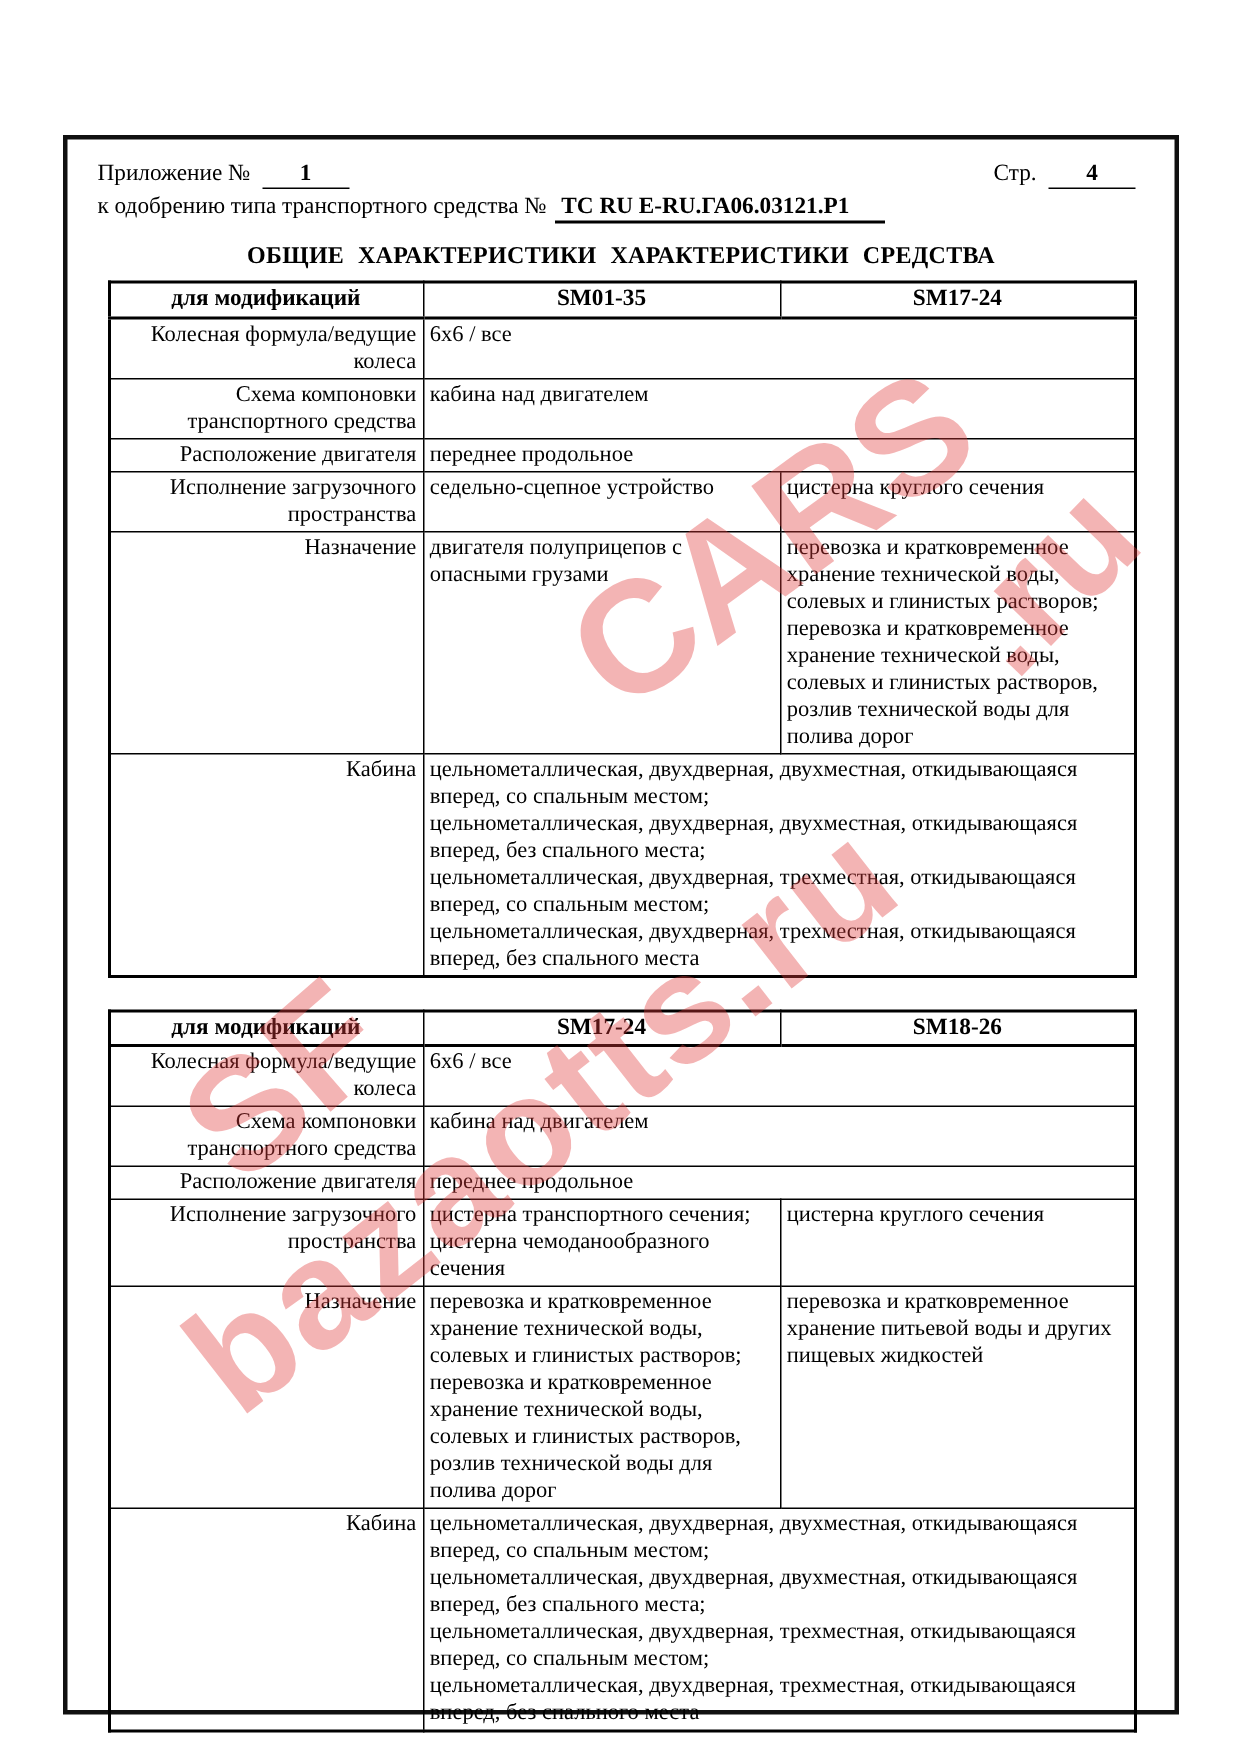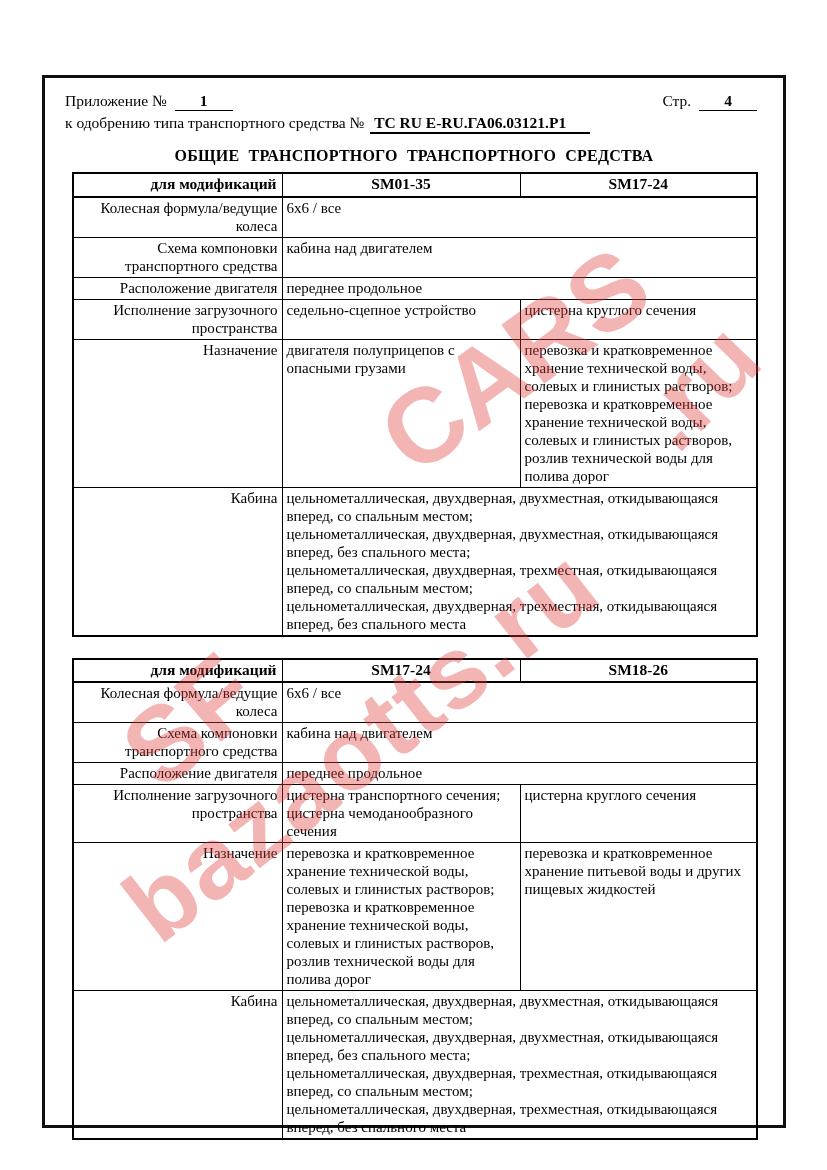--- a/index.html
+++ b/index.html
@@ -1,21 +1,21 @@
 <!DOCTYPE html>
 <html><head>
 <meta charset="utf-8">
 <style>
   html,body{margin:0;padding:0;}
   body{
     width:827px;height:1170px;position:relative;background:#ffffff;
     font-family:"Liberation Serif", serif;color:#000;overflow:hidden;
   }
   .frame{
-    position:absolute;left:42px;top:75px;width:744px;height:1053px;
+    position:absolute;left:42px;top:90px;width:744px;height:1053px;
     border:3px solid #101010;box-sizing:border-box;
   }
   
   .hdr-row{
     display:flex;justify-content:space-between;align-items:flex-end;
     padding:14px 26px 0 20px;font-size:15.5px;
   }
   .hdr-left span, .hdr-right span{white-space:pre;}
   .num-ul{
     font-weight:bold;display:inline-block;text-align:center;
@@ -39,21 +39,21 @@
   .spec-table.second{margin-top:21px;}
   .spec-table td,.spec-table th{
     border:1px solid #000;padding:1px 4px 2px 4px;vertical-align:top;
     overflow:hidden;
   }
   .spec-table{border:2px solid #000;}
   .spec-table th{border-bottom:2px solid #000;font-size:15.5px;}
   .col-label{width:209px;}
   .col-v1{width:238px;}
   .col-v2{width:237px;}
-  th.mod-label{text-align:right;font-weight:bold;padding-right:5px;}
+  th.mod-label{text-align:center;font-weight:bold;padding-right:5px;}
   th.mod-name{text-align:center;font-weight:bold;}
   td.row-label{text-align:right;}
   td.cell-value{text-align:left;white-space:pre-line;}
   
   .wm{
     position:absolute;font-family:"Liberation Sans", sans-serif;
     font-weight:bold;line-height:1;opacity:0.38;pointer-events:none;
     transform-origin:0 50%;white-space:pre;z-index:6;
   }
   .wm-cars{left:393px;top:395px;font-size:106px;transform:rotate(-36deg);}
@@ -75,21 +75,21 @@
       <span>Стр.</span>
       <span class="num-ul">4</span>
     </div>
   </div>
 
   <div class="approval-line">
     <span>к одобрению типа транспортного средства №</span>
     <span class="approval-num">ТС RU E-RU.ГА06.03121.Р1</span>
   </div>
 
-  <div class="doc-title">ОБЩИЕ ТРАНСПОРТНОГО ТРАНСПОРТНОГО СРЕДСТВА</div>
+  <div class="doc-title">ОБЩИЕ ХАРАКТЕРИСТИКИ ХАРАКТЕРИСТИКИ СРЕДСТВА</div>
 
   <table class="spec-table">
     <colgroup>
         <col class="col-label">
         <col class="col-v1">
         <col class="col-v2">
       </colgroup>
     <tbody>
         <tr>
       <th class="mod-label">для модификаций</th>

